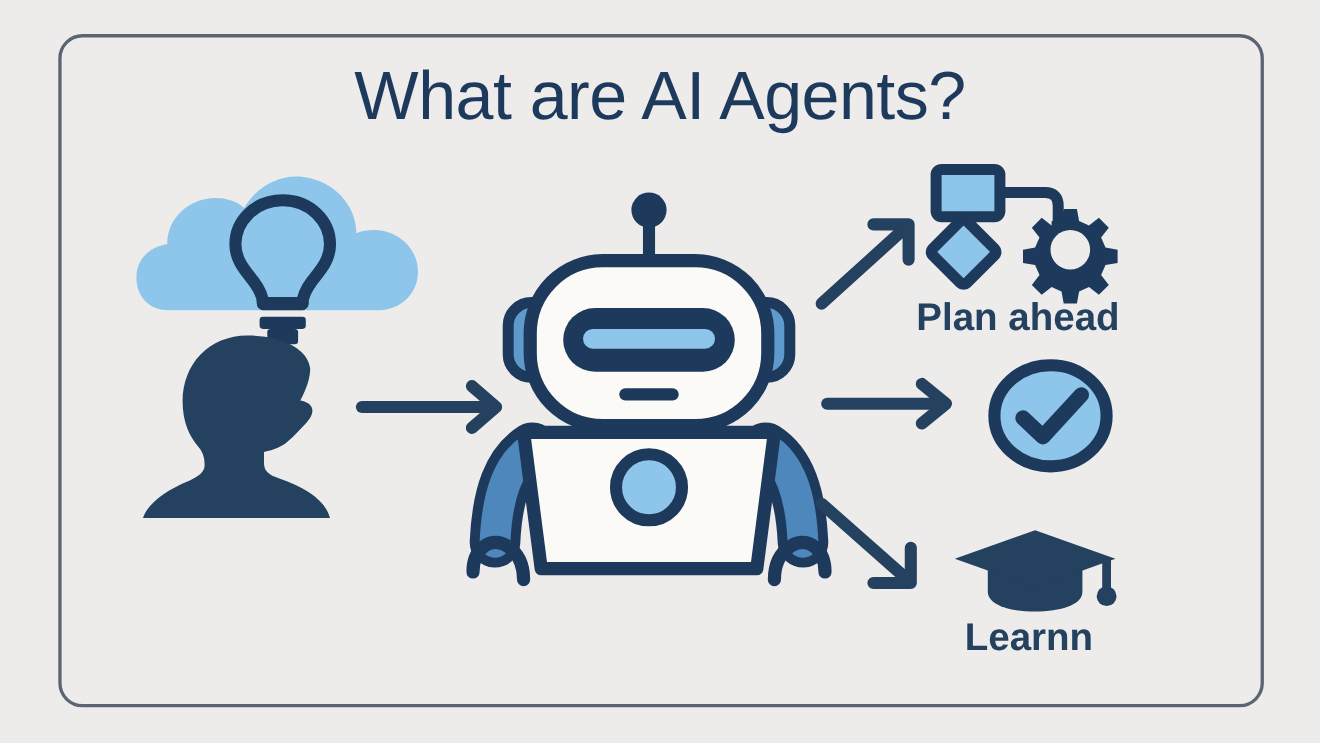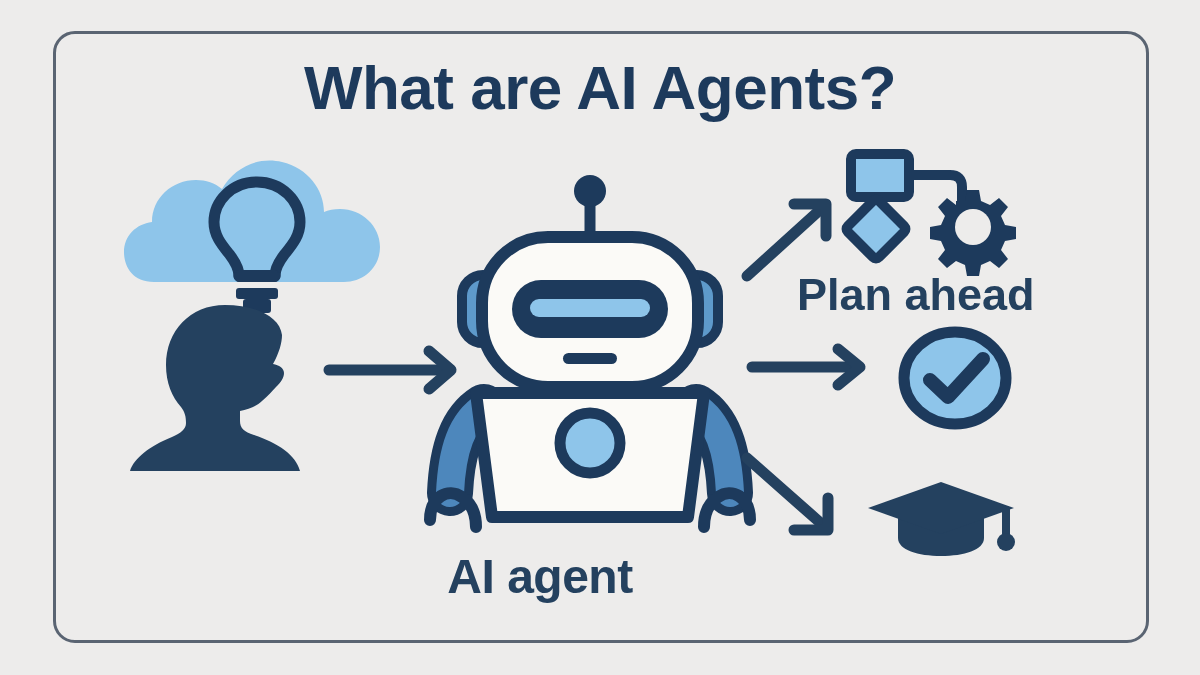--- a/index.html
+++ b/index.html
@@ -26,34 +26,34 @@
     border-radius: 22px;
     box-sizing: border-box;
   }
   #title {
     position: absolute;
     left: 0;
     top: 52px;
     width: 1200px;
     text-align: center;
     font-family: "Liberation Sans", sans-serif;
-    font-weight: bold;
+    font-weight: normal;
     font-size: 62px;
     letter-spacing: -0.5px;
     color: #1d3a5c;
     white-space: nowrap;
   }
   .label {
     position: absolute;
     font-family: "Liberation Sans", sans-serif;
     font-weight: bold;
     color: #24415f;
     white-space: nowrap;
   }
-  #label-plan   { left: 797px; top: 269px; font-size: 45px; text-align: center; }
+  #label-plan   { left: 833px; top: 269px; font-size: 35px; text-align: center; }
   #label-decide { left: 832px; top: 424px; font-size: 35px; }
   #label-learn  { left: 877px; top: 560px; font-size: 35px; }
   #label-agent  {
     left: 340px; top: 549px; width: 400px; text-align: center;
     font-size: 48px; letter-spacing: -0.5px;
   }
   .art { position: absolute; }
   svg { display: block; overflow: visible; }
 </style>
 </head>
@@ -238,16 +238,16 @@
         <path d="M32 28 L118 28 L118 58 C118 70 98 76 75 76 C52 76 32 70 32 58 Z"></path>
 
         <path d="M75 2 L148 28 L75 54 L2 28 Z"></path>
 
         <path d="M140 30 L140 56" stroke="#24415f" stroke-width="8" stroke-linecap="round" fill="none"></path>
         <circle cx="140" cy="62" r="9"></circle>
       </g>
     </svg>
   </div>
 
-
-  <div class="label" id="label-agent">AI agent</div>
+  <div class="label" id="label-learn">Learnn</div>
+
 
 </div>
 
 </body></html>

